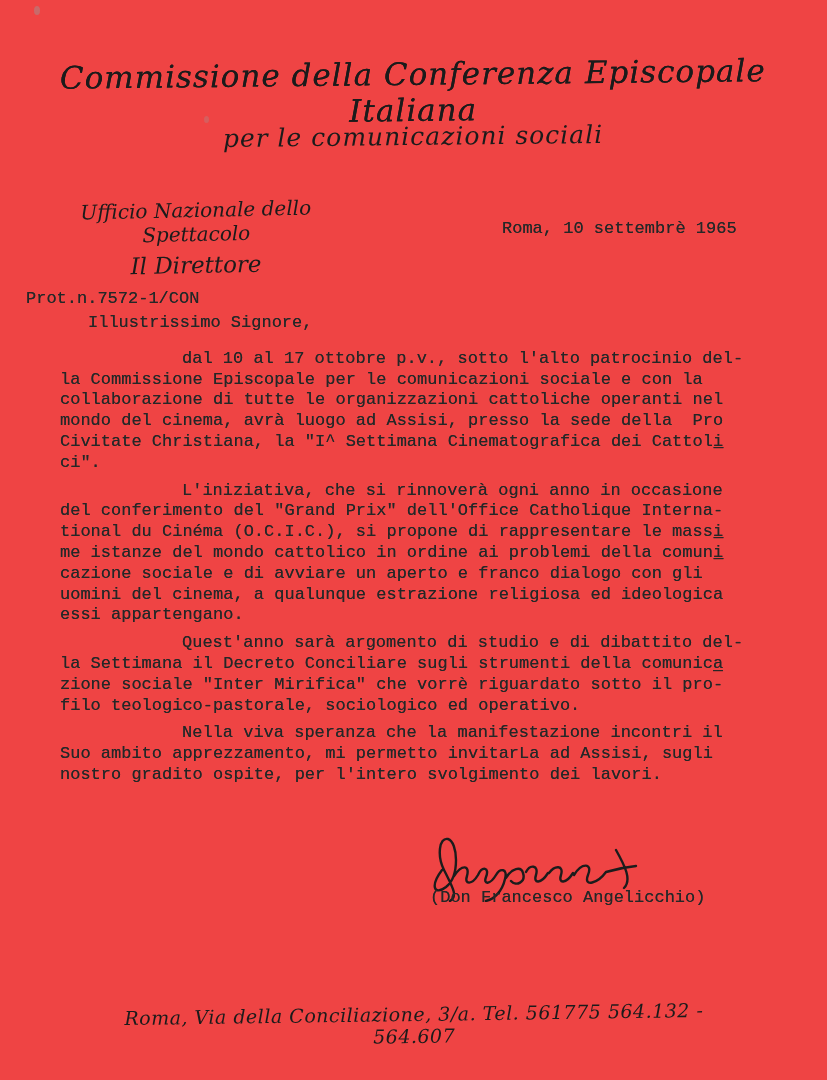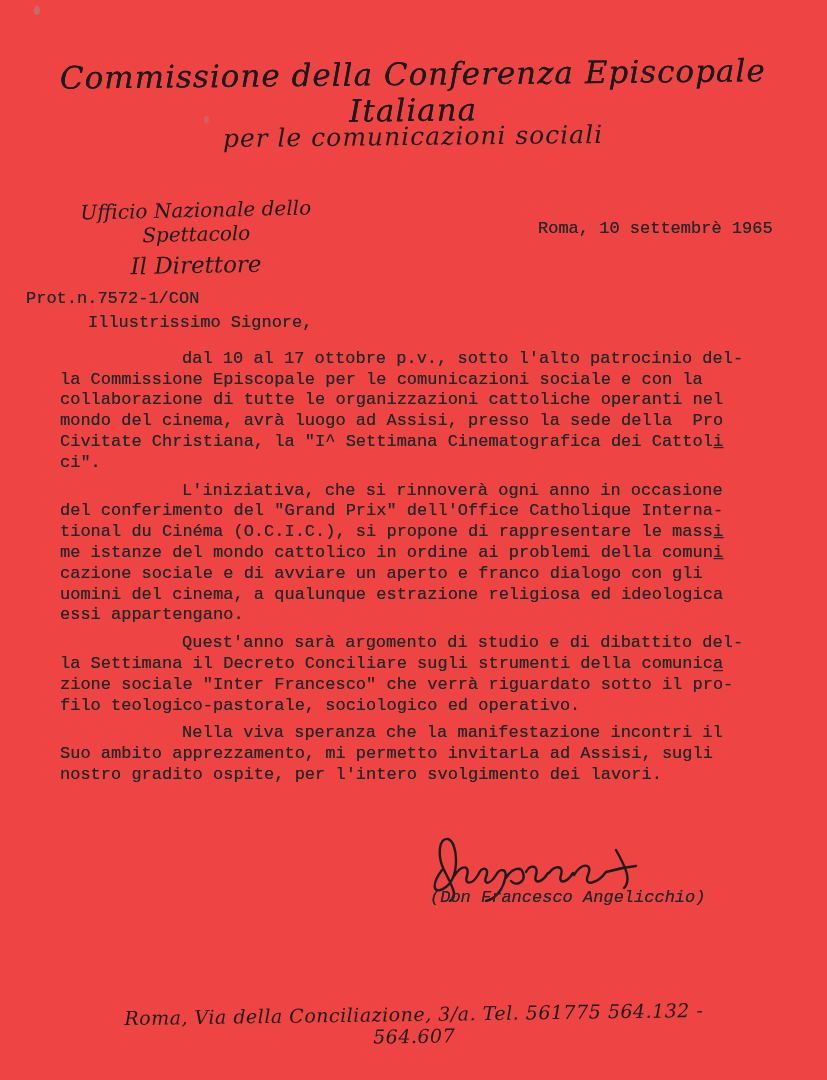--- a/index.html
+++ b/index.html
@@ -32,34 +32,34 @@
     position:absolute;top:198px;left:28px;width:336px;text-align:center;
   }
   .office{font-size:20px;display:block;transform:rotate(-1.2deg);}
   .director{font-size:23px;display:block;margin-top:6px;transform:rotate(-1.2deg);}
   
   .tw{
     font-family:"Liberation Mono","DejaVu Sans Mono",monospace;
     color:#262626;
     text-shadow:0 0 .4px #3a3a3a;
   }
-  .date{position:absolute;top:219px;left:502px;font-size:17px;margin-left:36px;}
+  .date{position:absolute;top:219px;left:502px;font-size:17px;}
   .prot{position:absolute;top:263px;left:26px;font-size:17px;margin-top:26px;}
   .letter-body{
     position:absolute;top:313px;left:60px;width:714px;
     font-size:17px;line-height:20.8px;
   }
   .salutation{margin:0 0 15px 28px;}
   .para{
     margin:0 0 7px 0;
     white-space:pre-wrap;
     text-indent:122px;
   }
   
-  .sig-wrap{position:absolute;top:830px;left:420px;width:300px;font-style:italic;}
+  .sig-wrap{position:absolute;top:830px;left:420px;width:300px;}
   .sig-svg{display:block;}
   .sig-name{font-size:17px;margin-top:-14px;margin-left:10px;}
   
   .footer{
     position:absolute;top:1003px;left:118px;width:592px;
     text-align:center;font-size:19px;letter-spacing:.5px;
     transform:rotate(-0.8deg);
   }
   
   .speck{position:absolute;background:#9a9a9a;border-radius:50%;opacity:.45;}
@@ -97,21 +97,21 @@
 ci".</p>
         <p class="para">L'iniziativa, che si rinnoverà ogni anno in occasione
 del conferimento del "Grand Prix" dell'Office Catholique Interna-
 tional du Cinéma (O.C.I.C.), si propone di rappresentare le massi̲
 me istanze del mondo cattolico in ordine ai problemi della comuni̲
 cazione sociale e di avviare un aperto e franco dialogo con gli
 uomini del cinema, a qualunque estrazione religiosa ed ideologica
 essi appartengano.</p>
         <p class="para">Quest'anno sarà argomento di studio e di dibattito del-
 la Settimana il Decreto Conciliare sugli strumenti della comunica̲
-zione sociale "Inter Francesco" che verrà riguardato sotto il pro-
+zione sociale "Inter Mirifica" che vorrè riguardato sotto il pro-
 filo teologico-pastorale, sociologico ed operativo.</p>
         <p class="para">Nella viva speranza che la manifestazione incontri il
 Suo ambito apprezzamento, mi permetto invitarLa ad Assisi, sugli
 nostro gradito ospite, per l'intero svolgimento dei lavori.</p>
       </div>
   </div>
 
   <div class="sig-wrap">
     <svg class="sig-svg" width="240" height="72" viewBox="0 0 240 72">
       <path d="M22 40 C10 56 14 66 26 57 C40 46 38 12 28 9 C19 7 17 26 24 40 C33 58 38 66 30 71

